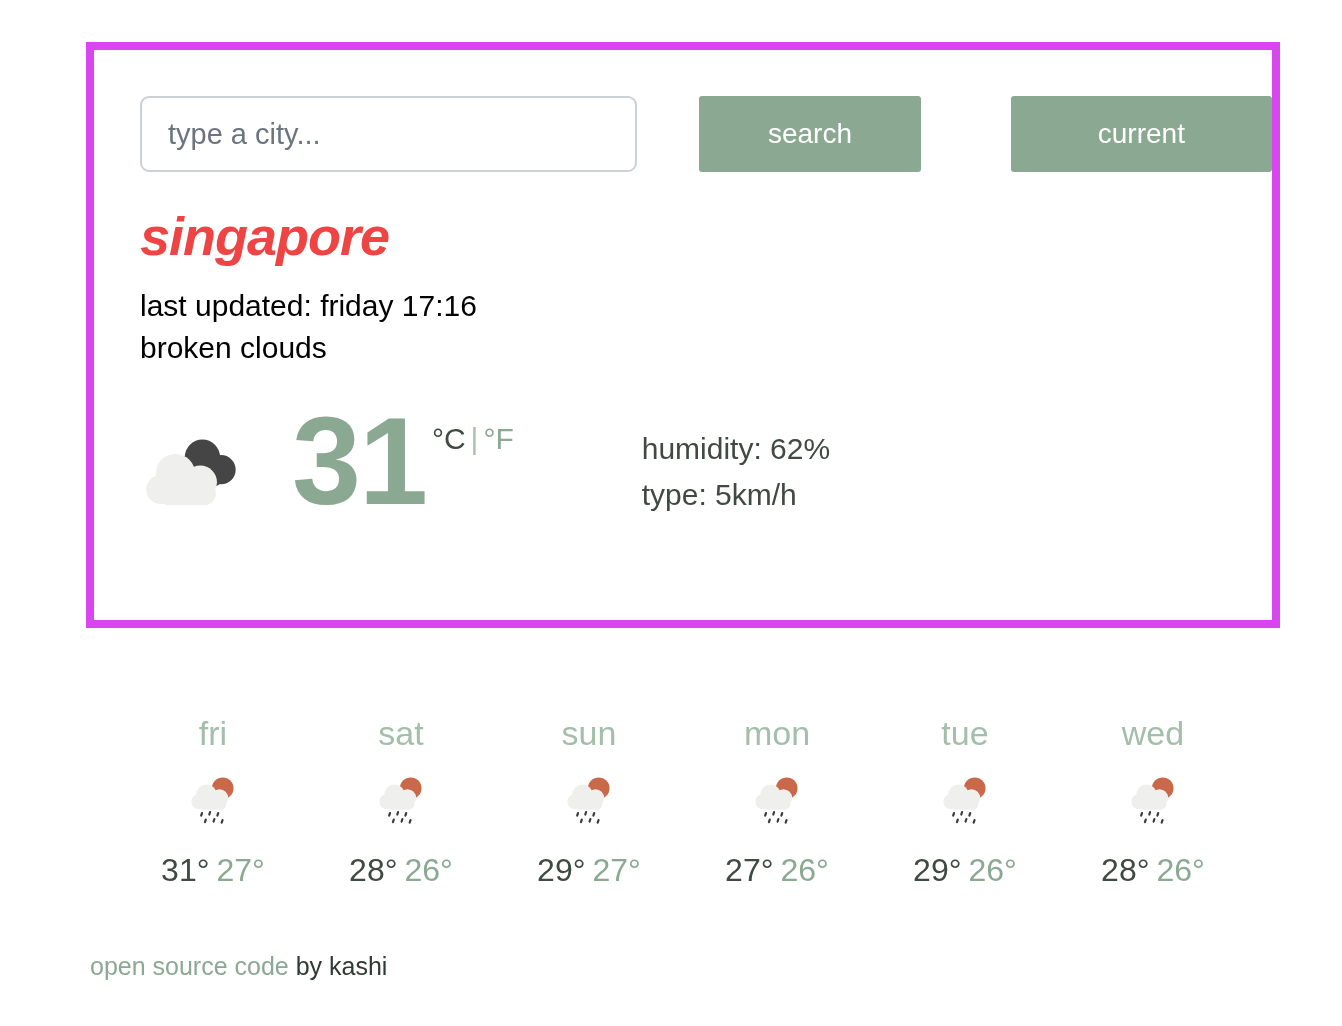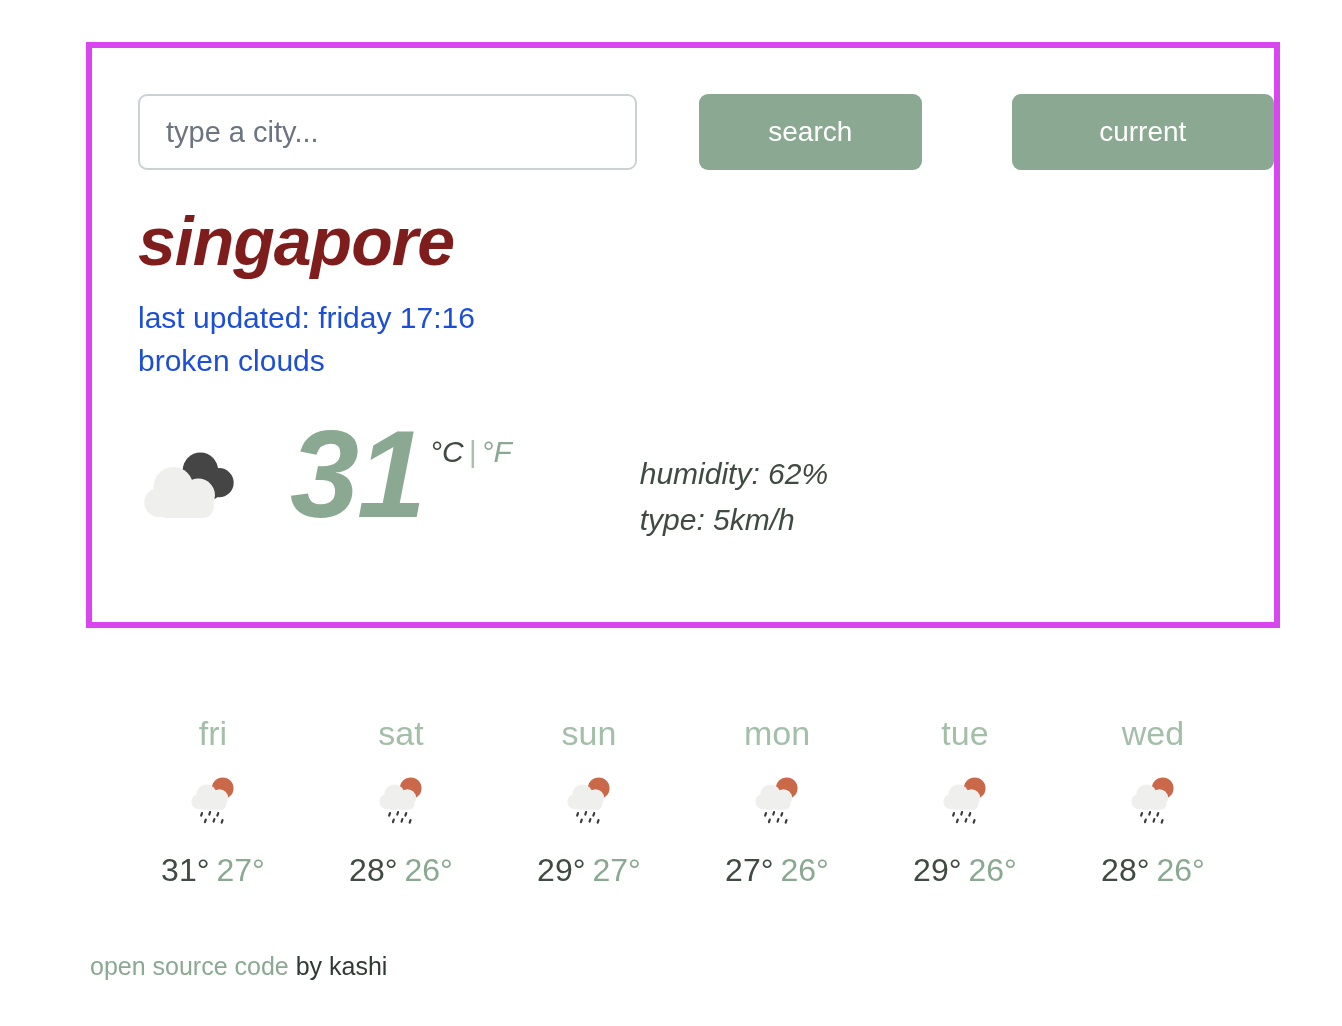--- a/index.html
+++ b/index.html
@@ -15,21 +15,21 @@
 
   .page {
     position: relative;
     width: 1342px;
     height: 1026px;
     padding: 42px 62px 0 86px;
   }
 
   
   .card {
-    border: 6px solid #d946ef;
+    border: 8px solid #d946ef;
     background: #ffffff;
   }
 
   .current-card {
     width: 1194px;
     height: 586px;
     padding: 46px 0 0 46px;
   }
 
   .forecast-card {
@@ -58,55 +58,54 @@
     font-family: "Liberation Sans", sans-serif;
     color: #4a5360;
     background: #ffffff;
     outline: none;
   }
   .search-input::placeholder { color: #6b747f; }
 
   .btn {
     height: 76px;
     border: none;
-    border-radius: 9px;
+    border-radius: 3px;
     background: #8ba992;
     color: #ffffff;
     font-size: 28px;
     font-family: "Liberation Sans", sans-serif;
     cursor: pointer;
     padding: 0;
   }
   .btn-search  { width: 234px; margin-left: 62px; }
   .btn-current { width: 276px; margin-left: 90px; }
 
   
   .city-name {
     margin-top: 36px;
-    font-size: 68px;
+    font-size: 54px;
     font-weight: bold;
     font-style: italic;
-    color: #7f1d1d;
+    color: #ef4444;
     line-height: 1.05;
     letter-spacing: -1px;
   }
 
   .meta-line {
     font-size: 30px;
-    color: #1d4ed8;
+    color: #000000;
     line-height: 1.42;
   }
   .meta-block { margin-top: 20px; }
 
   
   .readings {
     margin-top: 34px;
     display: flex;
-    align-items: flex-end;
-    font-style: italic;
+    align-items: center;
   }
 
   .temp-group {
     display: flex;
     align-items: flex-start;
   }
 
   .icon-main {
     width: 104px;
     height: 104px;

